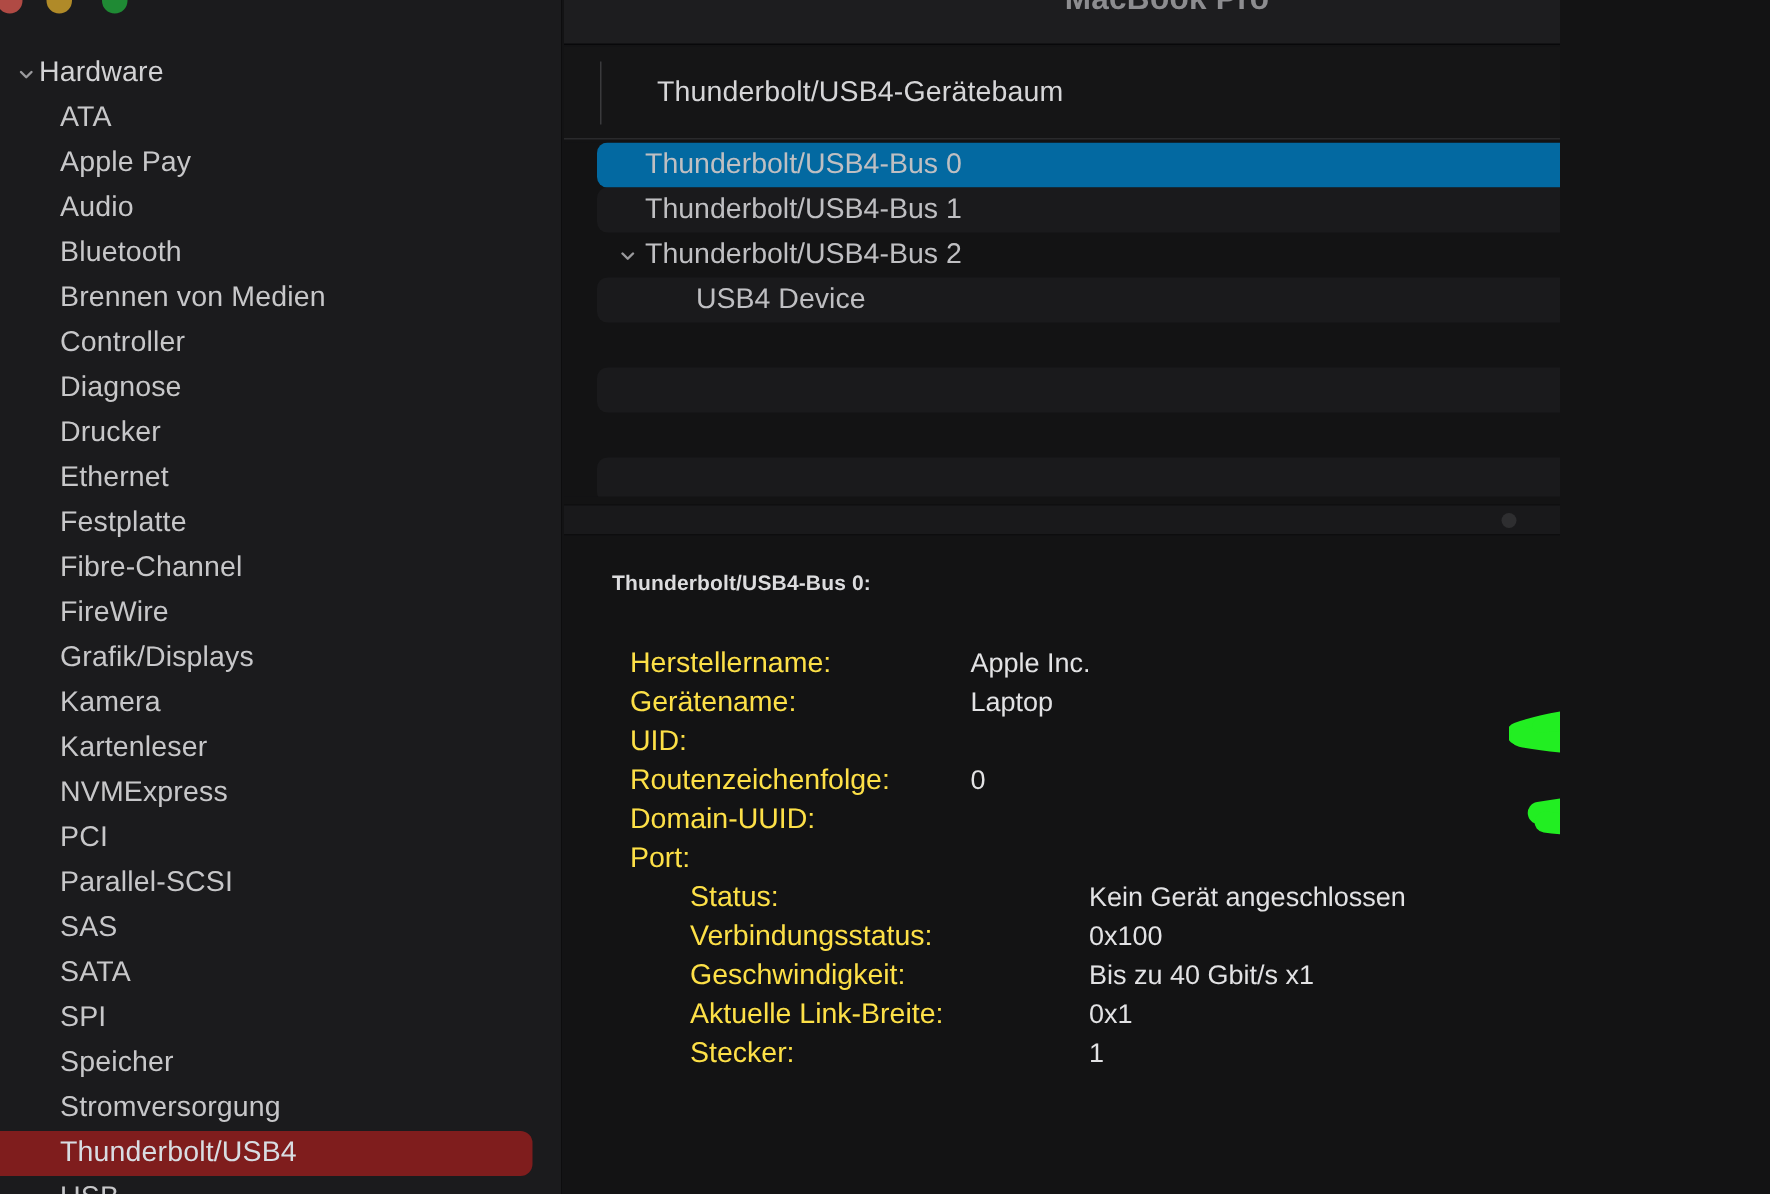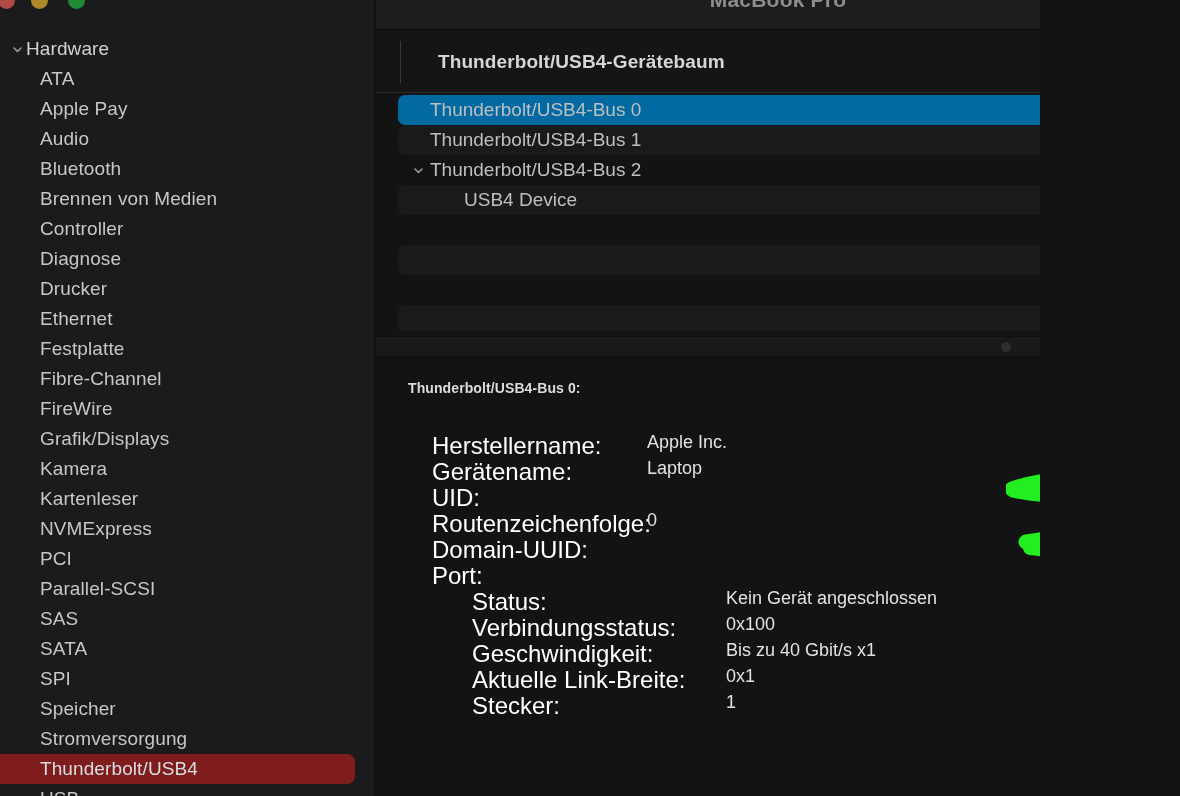--- a/index.html
+++ b/index.html
@@ -75,21 +75,21 @@
     position:absolute; left:0; top:31px; width:804px; height:62px;
     background:#151516;
     border-bottom:1px solid #2a2a2c;
   }
   .tree-header .colsep{
     position:absolute; left:24px; top:10px; width:1px; height:42px;
     background:#3a3a3c;
   }
   .tree-header .htitle{
     position:absolute; left:62px; top:20px;
-    font-size:19px; font-weight:bold; color:#d6d6d8; letter-spacing:.1px;
+    font-size:19px; font-weight:normal; color:#d6d6d8; letter-spacing:.1px;
   }
 
   .tree{
     position:absolute; left:0; top:95px; width:804px; height:236px;
     background:#131314; overflow:hidden;
   }
   .trow{
     position:relative; height:30px; display:flex; align-items:center;
     margin-left:22px; border-radius:7px 0 0 7px;
   }
@@ -126,21 +126,21 @@
     font-size:14px; font-weight:bold; color:#dcdcde; letter-spacing:.1px;
     white-space:nowrap;
   }
   .rows{
     position:absolute; left:0; top:74px; width:804px;
   }
   .drow{
     position:relative; height:26px; white-space:nowrap;
   }
   .dlabel{
-    position:absolute; font-size:24px; color:#ffffff;margin-left:12px;
+    position:absolute; font-size:19px; color:#fde047;
   }
   .dvalue{
     position:absolute; font-size:18px; color:#e2e2e4;
   }
   .drow.lvl1 .dlabel{ left:44px; }
   .drow.lvl1 .dvalue{ left:271px; }
   .drow.lvl2 .dlabel{ left:84px; }
   .drow.lvl2 .dvalue{ left:350px; }
 
   

